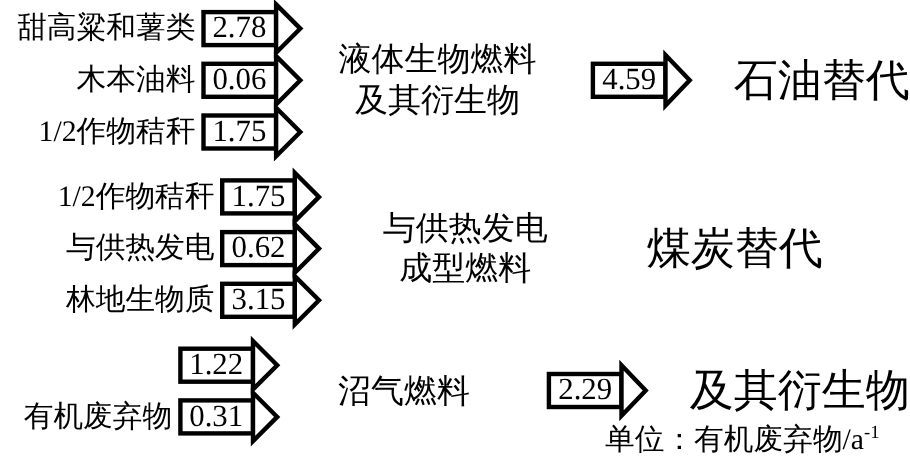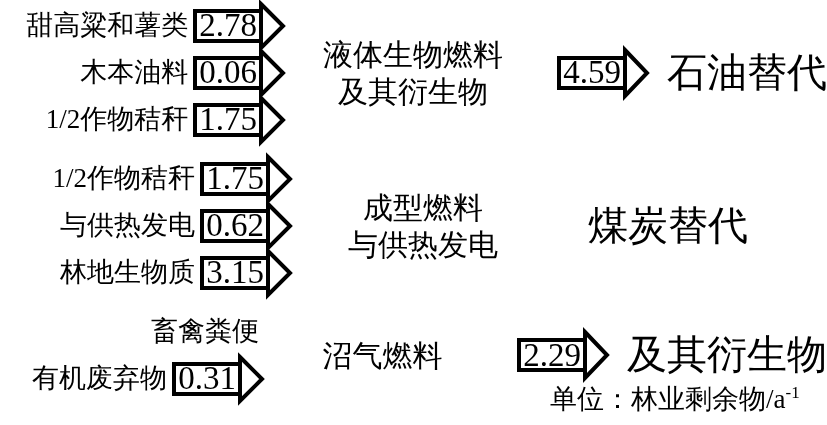--- a/index.html
+++ b/index.html
@@ -19,31 +19,31 @@
   .col-sources { width: 292px; display: flex; flex-direction: column; justify-content: flex-end; }
   .source-row { height: 47px; display: flex; align-items: center; justify-content: flex-end; }
   .src-label { font-size: 27px; white-space: nowrap; margin-right: 5px; line-height: 1; }
 
   
   .block-arrow { display: inline-flex; align-items: center; }
   .num-box {
     border: 4px solid #000;
     height: 34px; min-width: 70px;
     display: inline-flex; align-items: center; justify-content: center;
-    font-size: 33px; line-height: 1; padding: 0 2px;
+    font-size: 28px; line-height: 1; padding: 0 2px;
     background: #fff;
   }
   .head-svg { display: block; margin-left: -4px; overflow: visible; }
   .head-svg polygon { fill: #ffffff; stroke: #000000; stroke-width: 4; stroke-linejoin: miter; }
 
   
   .col-process { width: 262px; text-align: center; font-size: 30px; line-height: 37px; }
 
   
-  .col-output { display: flex; align-items: center; padding-left: 16px; }
+  .col-output { display: flex; align-items: center; padding-left: 16px; gap: 20px; }
   .out-label { font-size: 40px; white-space: nowrap; margin-left: 18px; line-height: 1; }
 
   
   .unit { position: absolute; left: 550px; top: 381px; font-size: 27px; white-space: nowrap; }
   .unit sup { font-size: 17px; vertical-align: super; line-height: 1; }
 </style>
 </head>
 <body>
 
 <div class="diagram">
@@ -117,32 +117,37 @@
         <span class="src-label">林地生物质</span>
         <span class="block-arrow">
           <span class="num-box">3.15</span>
           <svg class="head-svg" width="26" height="50" viewBox="0 0 26 50">
               <polygon points="2,3 24,25 2,47"></polygon>
             </svg>
         </span>
       </div>
     </div>
     <div class="col-process">
+      <div>与供热发电</div>
       <div>成型燃料</div>
-      <div>与供热发电</div>
     </div>
     <div class="col-output">
       <span class="out-label">煤炭替代</span>
     </div>
   </div>
 
   <div class="group">
     <div class="col-sources">
       <div class="source-row">
-        <span class="src-label">畜禽粪便</span>
+        <span class="block-arrow">
+          <span class="num-box">1.22</span>
+          <svg class="head-svg" width="26" height="50" viewBox="0 0 26 50">
+              <polygon points="2,3 24,25 2,47"></polygon>
+            </svg>
+        </span>
       </div>
       <div class="source-row">
         <span class="src-label">有机废弃物</span>
         <span class="block-arrow">
           <span class="num-box">0.31</span>
           <svg class="head-svg" width="26" height="50" viewBox="0 0 26 50">
               <polygon points="2,3 24,25 2,47"></polygon>
             </svg>
         </span>
       </div>
@@ -157,14 +162,14 @@
             <polygon points="2,3 24,26 2,49"></polygon>
           </svg>
       </span>
       <span class="out-label">及其衍生物</span>
     </div>
   </div>
 
 </div>
 
 <div class="unit">
-  <span>单位：林业剩余物/a</span><sup>-1</sup>
+  <span>单位：有机废弃物/a</span><sup>-1</sup>
 </div>
 
 </body></html>

